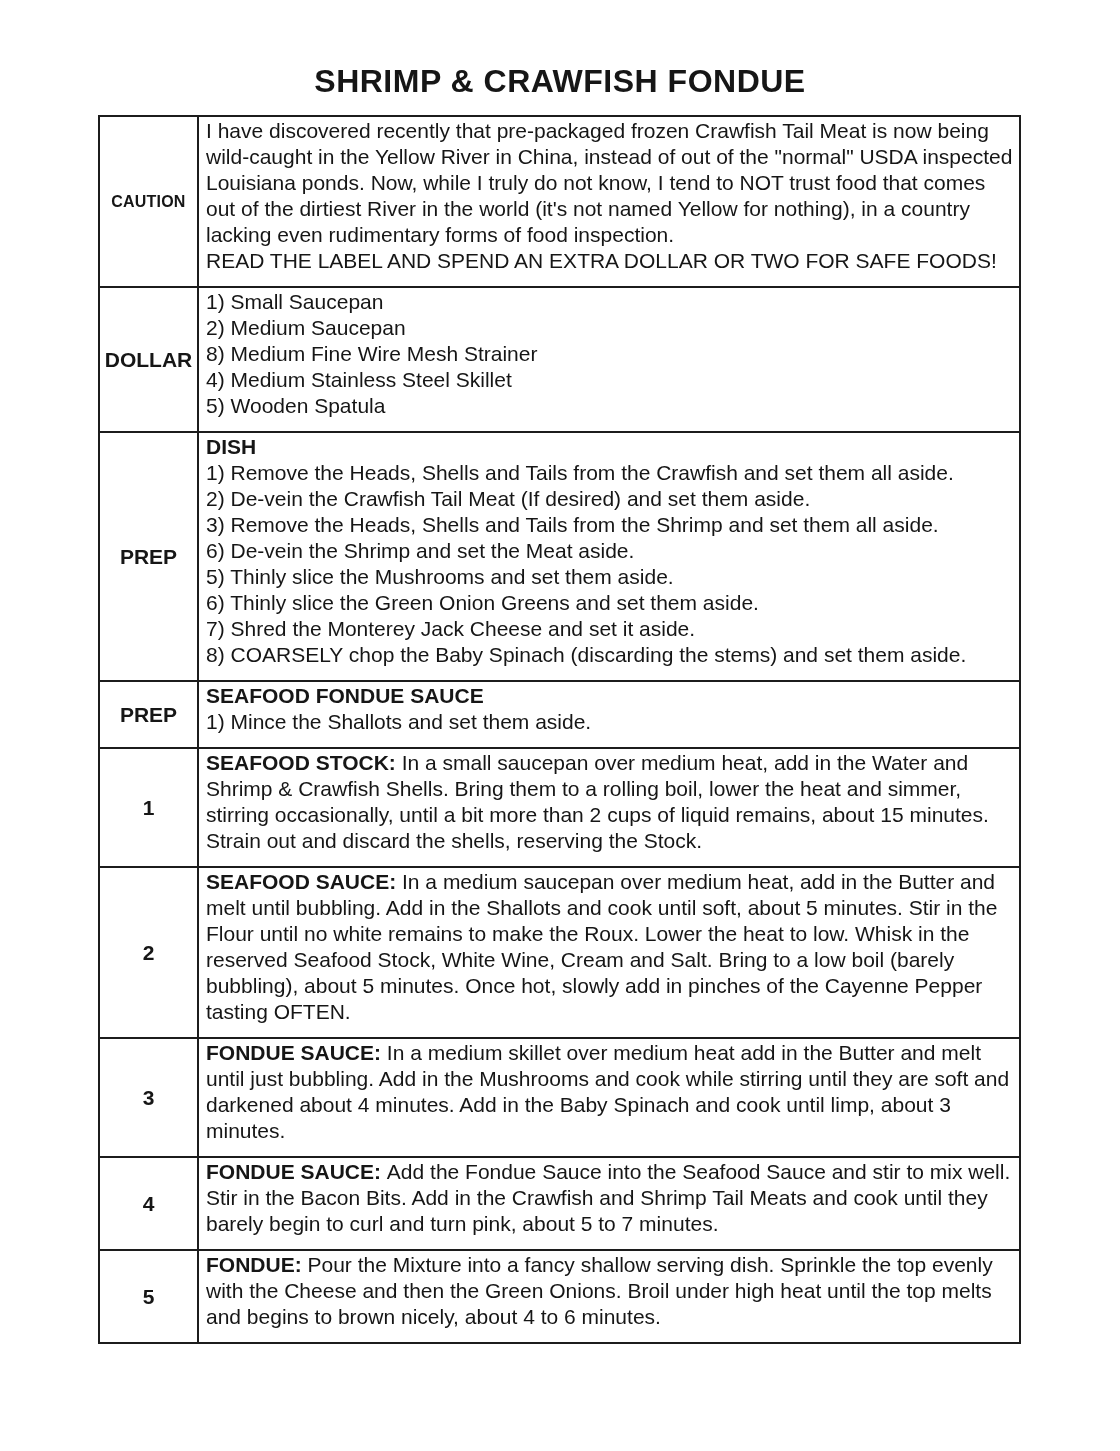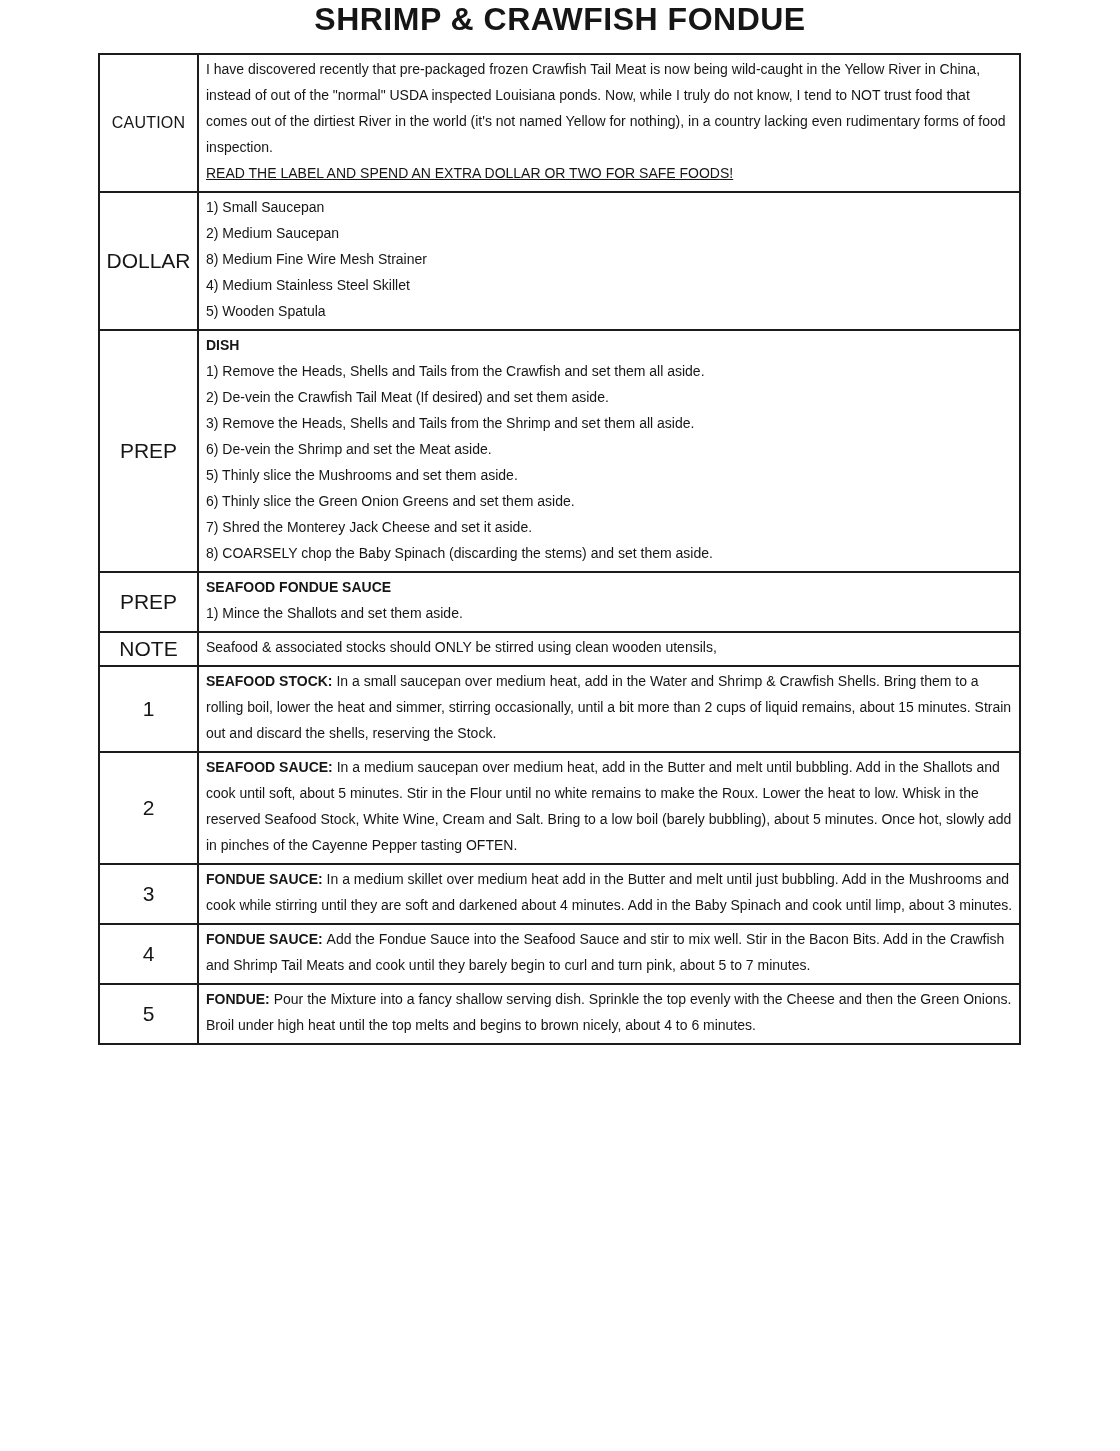--- a/index.html
+++ b/index.html
@@ -10,57 +10,58 @@
   *{box-sizing:border-box;}
   html,body{margin:0;padding:0;}
   body{
     width:1120px;height:1451px;overflow:hidden;
     background:var(--bg-color);
     color:var(--text-color);
     font-family:"Liberation Sans", sans-serif;
     -webkit-font-smoothing:antialiased;
   }
   .page-title{
+    padding-top:62px;
     margin:0 0 15px 0;
     text-align:center;
     font-size:32px;
     font-weight:bold;
     letter-spacing:0.5px;
     line-height:38px;
   }
   table.recipe-table{
     border-collapse:collapse;
     table-layout:fixed;
     margin-left:98px;
     width:923px;
   }
   table.recipe-table td{
     border:2px solid var(--border-color);
   }
   td.label-cell{
     width:99px;
     text-align:center;
     vertical-align:middle;
-    font-weight:normal;
+    font-weight:bold;
     font-size:21px;
     padding:0 2px;
   }
   td.label-cell.small{
     font-size:16px;
     letter-spacing:0.2px;
   }
   td.content-cell{
     vertical-align:top;
-    font-size:14px;
+    font-size:21px;
     line-height:26px;
-    padding:1px 6px 5px 7px;
+    padding:1px 6px 12px 7px;
   }
   .block{margin:0;}
   .bold{font-weight:bold;}
-  .underline{text-decoration:underline;}
+  .underline{}
 </style>
 </head>
 <body>
 
 <div class="page-title">SHRIMP &amp; CRAWFISH FONDUE</div>
 
 <table class="recipe-table">
   <tbody>
       <tr>
     <td class="label-cell small">CAUTION</td>
@@ -94,26 +95,20 @@
         </td>
   </tr>
       <tr>
     <td class="label-cell">PREP</td>
     <td class="content-cell">
           <div class="block bold">SEAFOOD FONDUE SAUCE</div>
           <div class="block">1) Mince the Shallots and set them aside.</div>
         </td>
   </tr>
       <tr>
-    <td class="label-cell">NOTE</td>
-    <td class="content-cell">
-          <div class="block">Seafood &amp; associated stocks should ONLY be stirred using clean wooden utensils,</div>
-        </td>
-  </tr>
-      <tr>
     <td class="label-cell">1</td>
     <td class="content-cell">
           <div class="block"><span class="bold">SEAFOOD STOCK: </span>In a small saucepan over medium heat, add in the Water and Shrimp &amp; Crawfish Shells. Bring them to a rolling boil, lower the heat and simmer, stirring occasionally, until a bit more than 2 cups of liquid remains, about 15 minutes. Strain out and discard the shells, reserving the Stock.</div>
         </td>
   </tr>
       <tr>
     <td class="label-cell">2</td>
     <td class="content-cell">
           <div class="block"><span class="bold">SEAFOOD SAUCE: </span>In a medium saucepan over medium heat, add in the Butter and melt until bubbling. Add in the Shallots and cook until soft, about 5 minutes. Stir in the Flour until no white remains to make the Roux. Lower the heat to low. Whisk in the reserved Seafood Stock, White Wine, Cream and Salt. Bring to a low boil (barely bubbling), about 5 minutes. Once hot, slowly add in pinches of the Cayenne Pepper tasting OFTEN.</div>
         </td>

